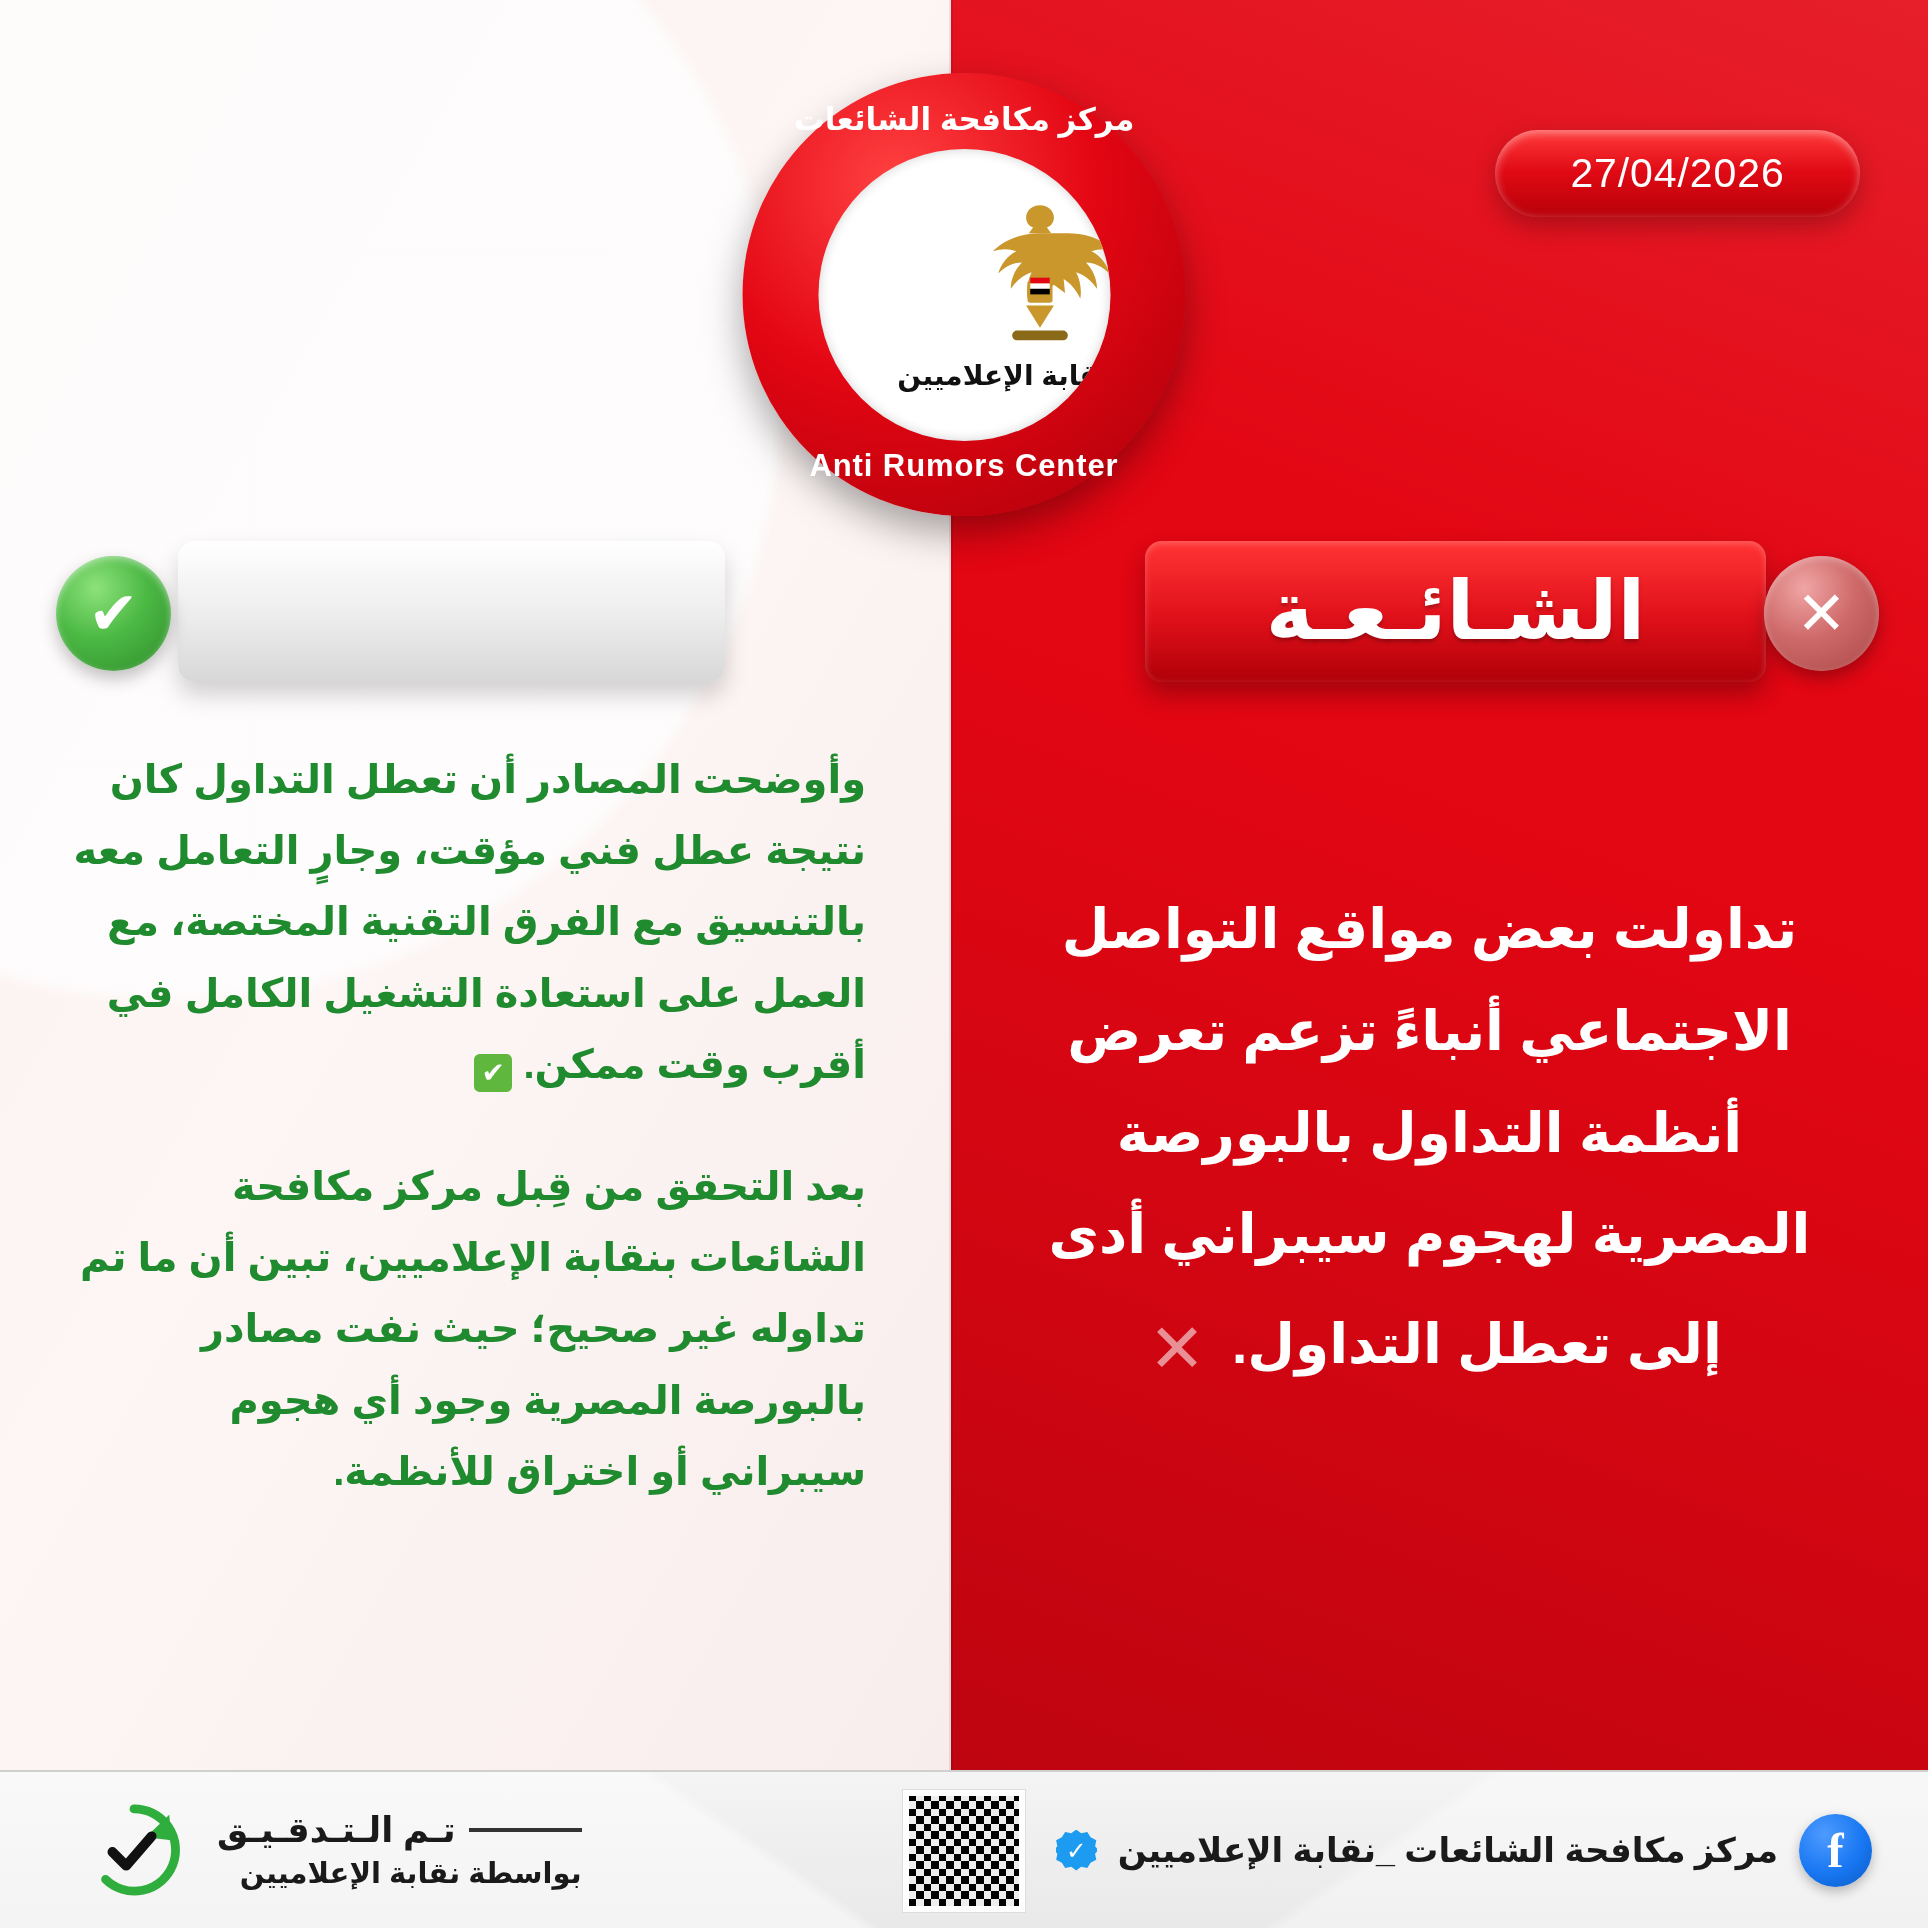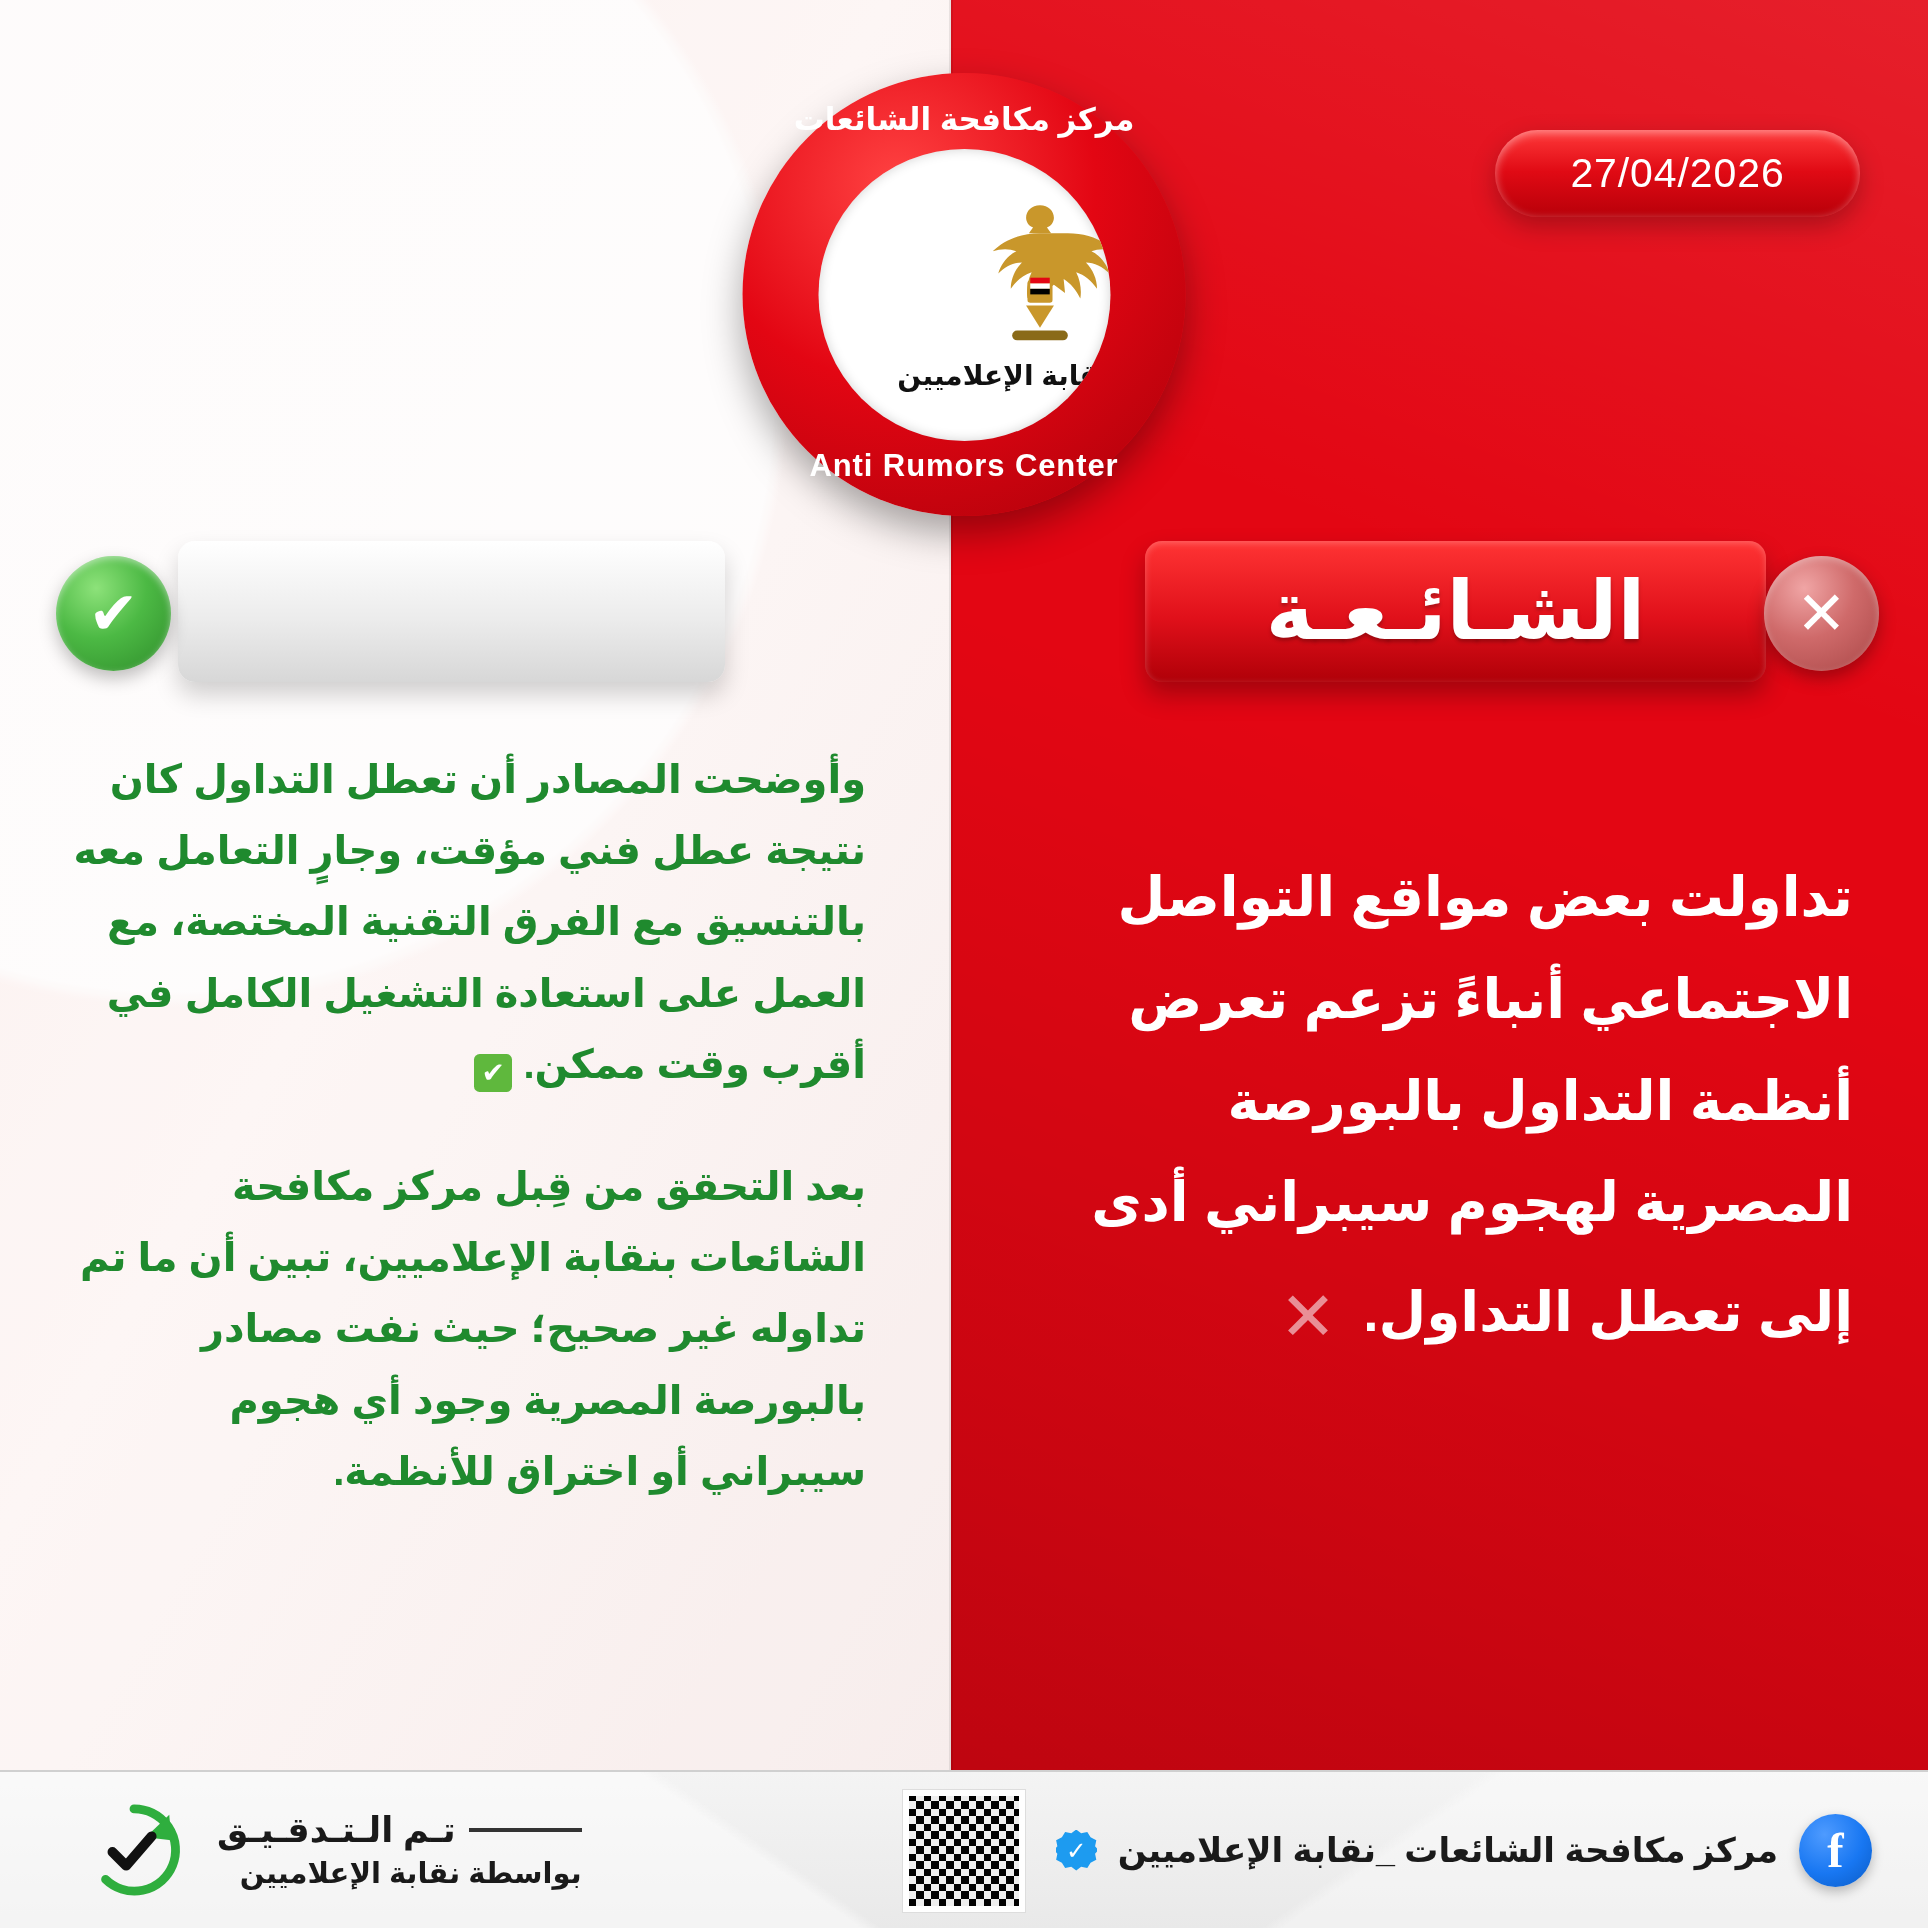--- a/index.html
+++ b/index.html
@@ -242,25 +242,25 @@
     border-radius: 5.6px;
     color: #fff;
     font-size: 28px;
     line-height: 38px;
     text-align: center;
     vertical-align: -3.8px;
   }
 
   .body-rumor {
     position: absolute;
-    top: 847px;
+    top: 879px;
     right: 75px;
     width: 847px;
     z-index: 10;
-    text-align: right;
+    text-align: center;
     color: #ffffff;
     font-size: 55px;
     font-weight: bold;
     line-height: 1.85;
   }
   .inline-x {
     display: inline-block;
     color: #e98f96;
     font-size: 68px;
     font-weight: bold;

